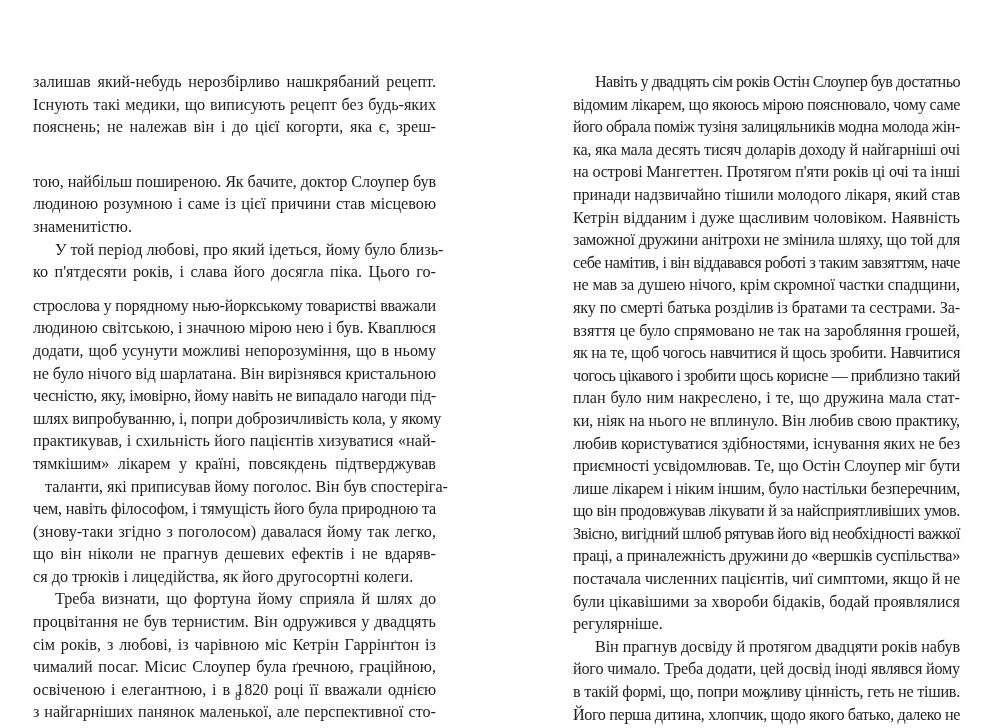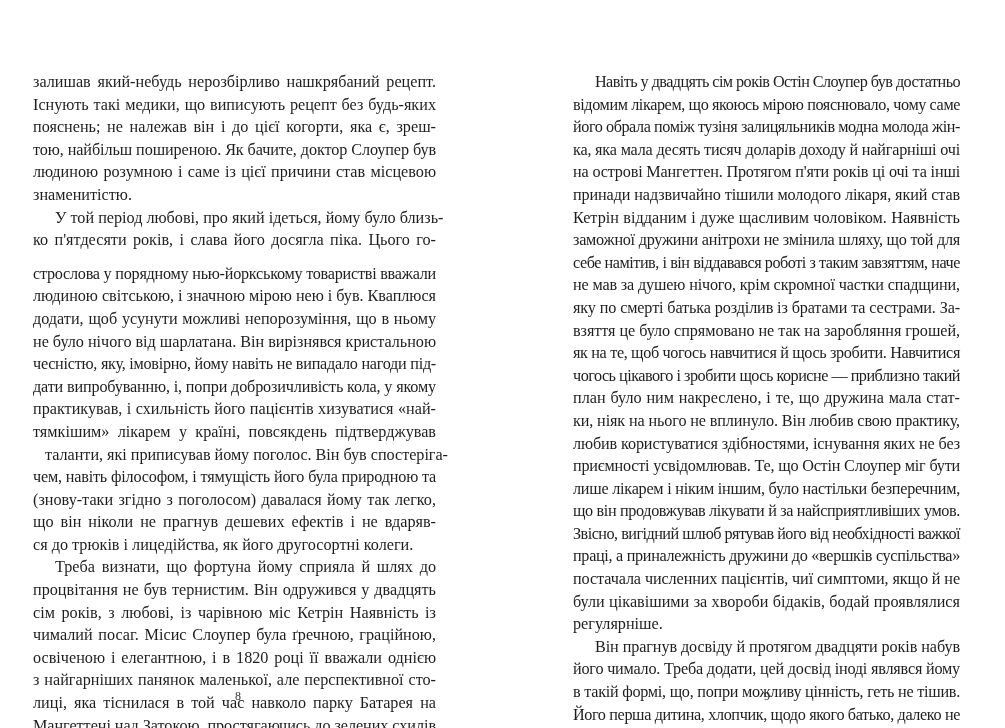--- a/index.html
+++ b/index.html
@@ -57,41 +57,41 @@
   .page-right .folio { left: 262px; }
 </style>
 </head>
 <body>
 
 <div class="page page-left">
   <div class="column" id="left-col">
       <span class="line">залишав який-небудь нерозбірливо нашкрябаний рецепт.</span>
       <span class="line">Існують такі медики, що виписують рецепт без будь-яких</span>
       <span class="line">пояснень; не належав він і до цієї когорти, яка є, зреш-</span>
-      <span class="line" style="letter-spacing: -0.09375px; text-align-last: justify;">тою, найбільш поширеною. Як бачите, доктор Слоупер був</span>
+      <span class="line" style="letter-spacing: -0.09375px; text-align-last: justify; margin-top: 32px;">тою, найбільш поширеною. Як бачите, доктор Слоупер був</span>
       <span class="line">людиною розумною і саме із цієї причини став місцевою</span>
       <span class="line last">знаменитістю.</span>
       <span class="line indent" style="letter-spacing: -0.00619104px; text-align-last: justify;">У той період любові, про який ідеться, йому було близь-</span>
       <span class="line">ко п'ятдесяти років, і слава його досягла піка. Цього го-</span>
       <span class="line" style="letter-spacing: -0.249711px; text-align-last: justify; margin-top: 11px;">строслова у порядному нью-йоркському товаристві вважали</span>
       <span class="line" style="letter-spacing: -0.0288915px; text-align-last: justify;">людиною світською, і значною мірою нею і був. Кваплюся</span>
       <span class="line">додати, щоб усунути можливі непорозуміння, що в ньому</span>
       <span class="line" style="letter-spacing: -0.0261364px; text-align-last: justify;">не було нічого від шарлатана. Він вирізнявся кристальною</span>
       <span class="line" style="letter-spacing: -0.26589px; text-align-last: justify;">чесністю, яку, імовірно, йому навіть не випадало нагоди під-</span>
-      <span class="line" style="letter-spacing: -0.163504px; text-align-last: justify;">дати випробуванню, і, попри доброзичливість кола, у якому</span>
+      <span class="line" style="letter-spacing: -0.163504px; text-align-last: justify;">шлях випробуванню, і, попри доброзичливість кола, у якому</span>
       <span class="line">практикував, і схильність його пацієнтів хизуватися «най-</span>
       <span class="line">тямкішим» лікарем у країні, повсякдень підтверджував</span>
       <span class="line" style="letter-spacing: -0.0337612px; text-align-last: justify; margin-left: 12px;">таланти, які приписував йому поголос. Він був спостеріга-</span>
       <span class="line" style="letter-spacing: -0.189732px; text-align-last: justify;">чем, навіть філософом, і тямущість його була природною та</span>
       <span class="line">(знову-таки згідно з поголосом) давалася йому так легко,</span>
       <span class="line">що він ніколи не прагнув дешевих ефектів і не вдаряв-</span>
       <span class="line last">ся до трюків і лицедійства, як його другосортні колеги.</span>
       <span class="line indent">Треба визнати, що фортуна йому сприяла й шлях до</span>
       <span class="line">процвітання не був тернистим. Він одружився у двадцять</span>
-      <span class="line">сім років, з любові, із чарівною міс Кетрін Наявність із</span>
+      <span class="line">сім років, з любові, із чарівною міс Кетрін Гаррінґтон із</span>
       <span class="line">чималий посаг. Місис Слоупер була ґречною, граційною,</span>
       <span class="line">освіченою і елегантною, і в 1820 році її вважали однією</span>
       <span class="line">з найгарніших панянок маленької, але перспективної сто-</span>
       <span class="line">лиці, яка тіснилася в той час навколо парку Батарея на</span>
       <span class="line" style="letter-spacing: -0.0515046px; text-align-last: justify;">Мангеттені над Затокою, простягаючись до зелених схилів</span>
     </div>
   <div class="folio">8</div>
 </div>
 
 <div class="page page-right">

